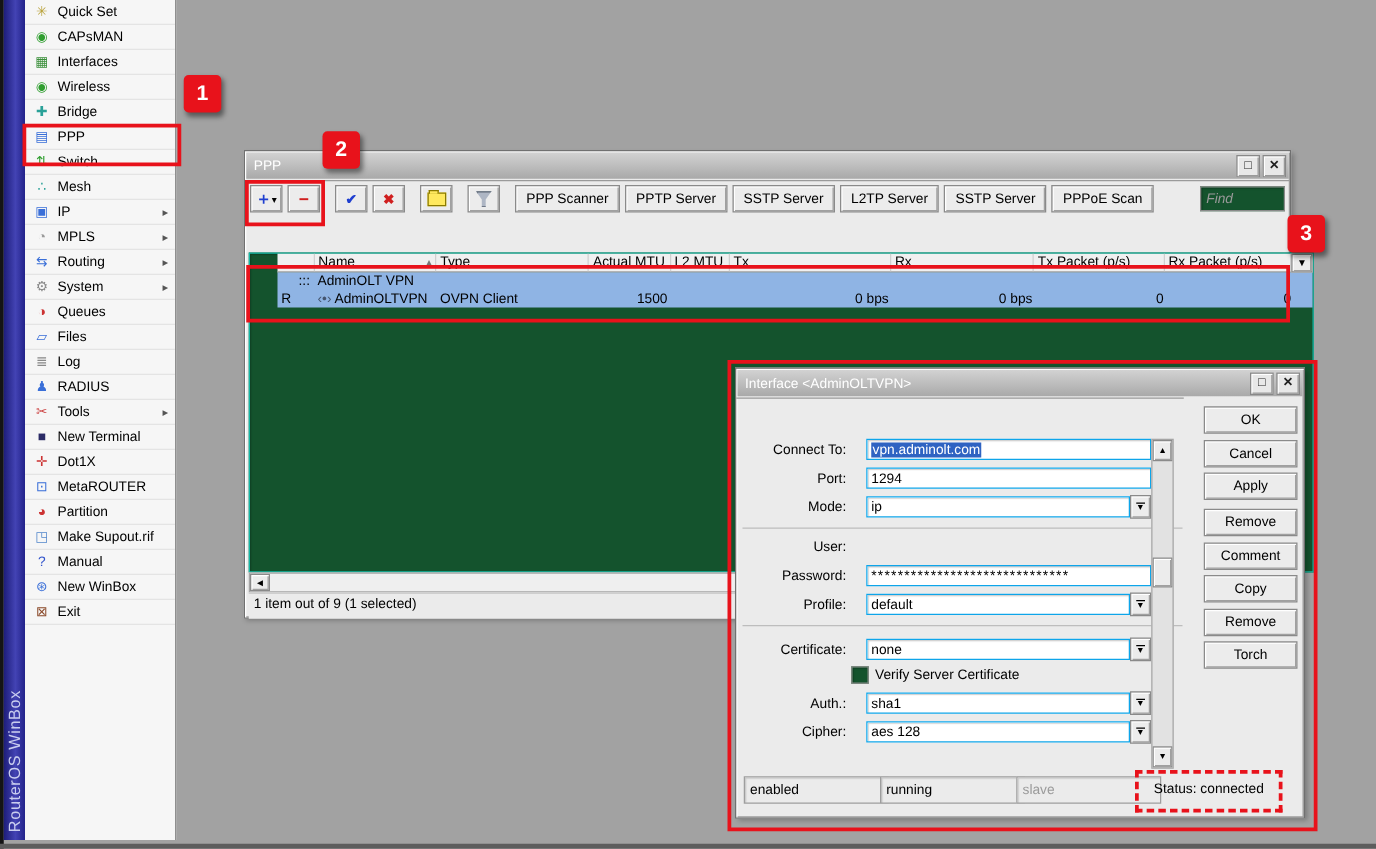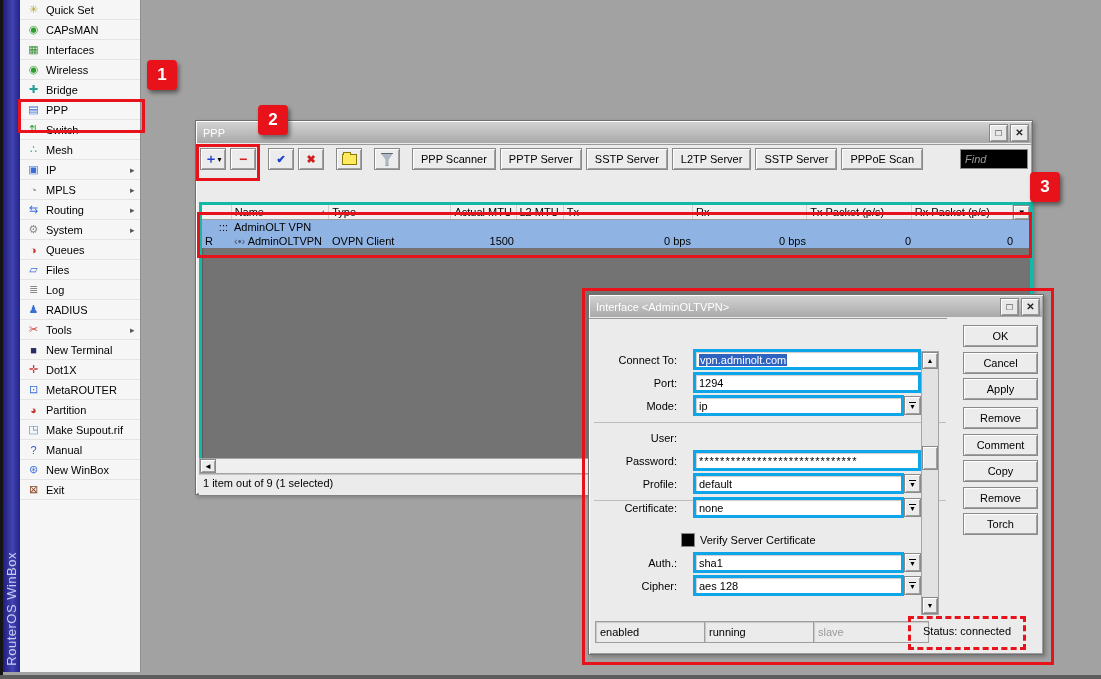--- a/index.html
+++ b/index.html
@@ -29,51 +29,51 @@
   .wbtn{width:17px;height:16px;background:#e8e8e8;border:1px solid #888;
         box-shadow:inset 1px 1px 0 #fff,inset -1px -1px 0 #999;
         font-size:10px;line-height:15px;text-align:center;color:#222;font-weight:bold;}
   .btn{background:#ececec;border:1px solid #8a8a8a;box-shadow:inset 1px 1px 0 #fff,inset -1px -1px 0 #a0a0a0;
        text-align:center;font-size:11px;color:#000;display:flex;align-items:center;justify-content:center;}
   .tabstrip{display:flex;align-items:flex-end;padding-left:4px;}
   .tab{background:#e7e7e7;border:1px solid #9a9a9a;border-bottom:none;padding:3px 9px 4px 9px;
        margin-right:2px;position:relative;top:0;}
   .tab.active{background:#f1f1f1;padding:5px 11px 6px 11px;top:1px;z-index:2;}
   .tabs-base{border-bottom:1px solid #9a9a9a;}
-  .sunken{background:#000000;border:1px solid #8a8a8a;box-shadow:inset 1px 1px 1px rgba(0,0,0,.25);}
+  .sunken{background:#14532d;border:1px solid #8a8a8a;box-shadow:inset 1px 1px 1px rgba(0,0,0,.25);}
   
   .ppp-toolbar{display:flex;align-items:center;gap:4px;padding:3px 4px;}
   .tbtn{height:20px;border:1px solid #8a8a8a;background:#ececec;
         box-shadow:inset 1px 1px 0 #fff,inset -1px -1px 0 #a0a0a0;
         display:flex;align-items:center;justify-content:center;}
   .tbtn.icon{width:24px;}
   .tbtn.text{padding:0 8px;}
   .plusbtn{width:32px;}
   .folder{width:13px;height:9px;background:#ffe95e;border:1px solid #8a7a00;position:relative;}
   .folder:before{content:"";position:absolute;left:0;top:-3px;width:6px;height:2px;background:#ffe95e;border:1px solid #8a7a00;border-bottom:none;}
   .funnel{width:11px;height:11px;background:#aeb6c4;border:1px solid #5b6573;
           clip-path:polygon(0 0,100% 0,62% 55%,62% 100%,38% 100%,38% 55%);}
   .find{width:58px;height:16px;font-style:italic;color:#9a9a9a;padding:1px 4px;display:flex;align-items:center;}
-  .tablewrap{position:absolute;left:3px;top:81px;width:828px;height:254px;background:#737373;
-             border:3px solid #14b8a6;box-shadow:inset 1px 1px 1px rgba(0,0,0,.2);}
+  .tablewrap{position:absolute;left:3px;top:81px;width:828px;height:254px;background:#14532d;
+             border:1px solid #14b8a6;box-shadow:inset 1px 1px 1px rgba(0,0,0,.2);padding-left:22px;}
   .thead{display:flex;height:14px;background:#f0f0f0;border-bottom:1px solid #9e9e9e;}
   .th{border-right:1px solid #cfcfcf;padding:0 3px;white-space:nowrap;overflow:hidden;font-size:11px;line-height:14px;}
   .trow{display:flex;height:14px;background:#8fb4e4;font-size:11px;line-height:14px;}
   .td{padding:0 3px;white-space:nowrap;overflow:hidden;}
   .num{text-align:right;}
   .colpick{margin-left:auto;width:15px;height:13px;font-size:8px;}
   .hscroll{position:absolute;left:3px;top:337px;width:828px;height:14px;background:#efefef;
            border:1px solid #a5a5a5;display:flex;align-items:center;}
   .harrow{width:14px;height:12px;font-size:8px;}
   .winstatus{position:absolute;left:3px;top:353px;width:828px;height:16px;
              border-top:1px solid #c5c5c5;padding:2px 4px;background:#ebebeb;}
   
   .frow{position:absolute;height:17px;display:flex;align-items:center;}
   .flabel{width:88px;text-align:right;padding-right:16px;flex:0 0 88px;}
-  .finput{height:15px;background:#fff;border:3px solid #0ea5e9;box-shadow:inset 1px 1px 1px rgba(0,0,0,.2);
+  .finput{height:15px;background:#fff;border:1px solid #0ea5e9;box-shadow:inset 1px 1px 1px rgba(0,0,0,.2);
           display:flex;align-items:center;padding:0 3px;white-space:nowrap;overflow:hidden;}
   .ddbtn{width:16px;height:17px;background:#ececec;border:1px solid #8a8a8a;
          box-shadow:inset 1px 1px 0 #fff,inset -1px -1px 0 #a0a0a0;
          display:flex;align-items:center;justify-content:center;}
   .ddglyph{font-size:7px;border-top:1.5px solid #000;padding-top:1px;line-height:6px;}
   .sel{background:#2f63c2;color:#fff;padding:0 1px;}
   .sep{position:absolute;left:5px;width:352px;border-top:1px solid #bdbdbd;}
   .vscroll{position:absolute;left:332px;top:56px;width:16px;height:262px;background:#e2e2e2;
            border:1px solid #a5a5a5;}
   .varrow{position:absolute;left:0;width:14px;height:15px;font-size:7px;}
@@ -332,21 +332,21 @@
       <span class="finput" style="width:228px;letter-spacing:1px;">******************************</span>
     </div>
     <div class="frow" style="left:0;top:180px;width:332px;">
       <span class="flabel">Profile:</span>
       <span class="finput" style="width:212px;">default</span>
       <span class="ddbtn">
           <span class="ddglyph">▼</span>
         </span>
     </div>
     <div class="sep" style="top:205px;"></div>
-    <div class="frow" style="left:0;top:204px;width:332px;">
+    <div class="frow" style="left:0;top:216px;width:332px;">
       <span class="flabel">Certificate:</span>
       <span class="finput" style="width:212px;">none</span>
       <span class="ddbtn">
           <span class="ddglyph">▼</span>
         </span>
     </div>
     <div class="frow" style="left:92px;top:236px;width:240px;">
       <span class="sunken chk"></span>
       <span>Verify Server Certificate</span>
     </div>

